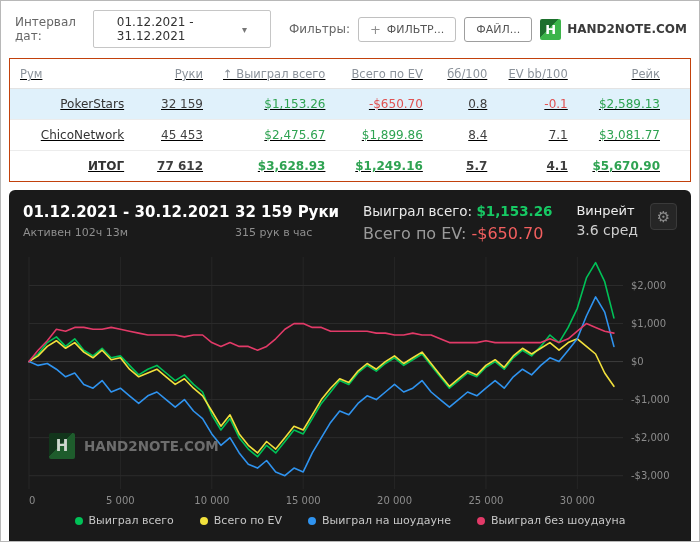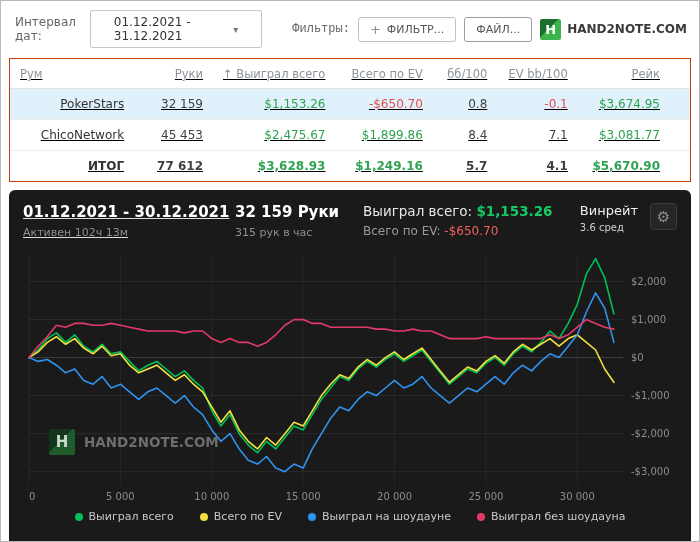--- a/index.html
+++ b/index.html
@@ -31,21 +31,21 @@
     border-radius: 2px;
     padding: 4px 23px;
     display: flex;
     align-items: center;
     gap: 16px;
     color: #333;
     cursor: pointer;
     font-size: 12px;
   }
   .caret { color: #777; font-size: 10px; }
-  .filters-label { margin-left: 22px; font-family: Liberation Mono, monospace; }
+  .filters-label { margin-left: 10px; }
   .btn {
     background: #fff;
     border: 1px solid #c0c0c0;
     border-radius: 3px;
     padding: 5px 11px;
     font-size: 11px;
     color: #555;
     display: flex;
     align-items: center;
     gap: 6px;
@@ -107,31 +107,31 @@
   
   .chart-panel {
     margin: 0 8px;
     background: #1a1a1a;
     border-radius: 6px;
     padding: 13px 14px 7px;
     height: 356px;
     color: #ddd;
   }
   .chart-header { display: flex; align-items: flex-start; }
-  .ch-block1 { width: 212px; text-decoration: underline; }
+  .ch-block1 { width: 212px; }
   .ch-block2 { width: 128px; }
   .ch-title { font-size: 15px; font-weight: bold; color: #fff; }
   .ch-sub { font-size: 11px; color: #8f8f8f; margin-top: 5px; }
   .ch-kv { font-size: 13.5px; color: #e8e8e8; }
   .ch-kv .v-green { color: var(--chart-green); font-weight: bold; }
-  .ch-kv2 { font-size: 12px; color: #9a9a9a; margin-top: 5px; }
+  .ch-kv2 { font-size: 16px; color: #9a9a9a; margin-top: 5px; }
   .ch-kv2 .v-red { color: var(--chart-red); }
   .winrate { margin-left: auto; text-align: left; }
   .winrate .w1 { font-size: 13px; color: #ededed; }
-  .winrate .w2 { font-size: 10px; color: #cfcfcf; margin-top: 4px; }
+  .winrate .w2 { font-size: 14px; color: #cfcfcf; margin-top: 4px; }
   .gear-btn {
     margin-left: 12px;
     width: 27px; height: 27px;
     background: #262626;
     border: 1px solid #3a3a3a;
     border-radius: 4px;
     color: #8d8d8d;
     font-size: 15px;
     display: flex; align-items: center; justify-content: center;
     cursor: pointer;
@@ -205,21 +205,21 @@
           </tr>
         </thead>
       <tbody>
           <tr class="selected ">
             <td>PokerStars</td>
             <td>32 159</td>
             <td class="val-green">$1,153.26</td>
             <td class="val-red">-$650.70</td>
             <td>0.8</td>
             <td class="val-red">-0.1</td>
-            <td class="val-green">$3,674.95</td>
+            <td class="val-green">$2,589.13</td>
             <td></td>
           </tr>
           <tr class="">
             <td>ChicoNetwork</td>
             <td>45 453</td>
             <td class="val-green">$2,475.67</td>
             <td class="val-green">$1,899.86</td>
             <td>8.4</td>
             <td>7.1</td>
             <td class="val-green">$3,081.77</td>

